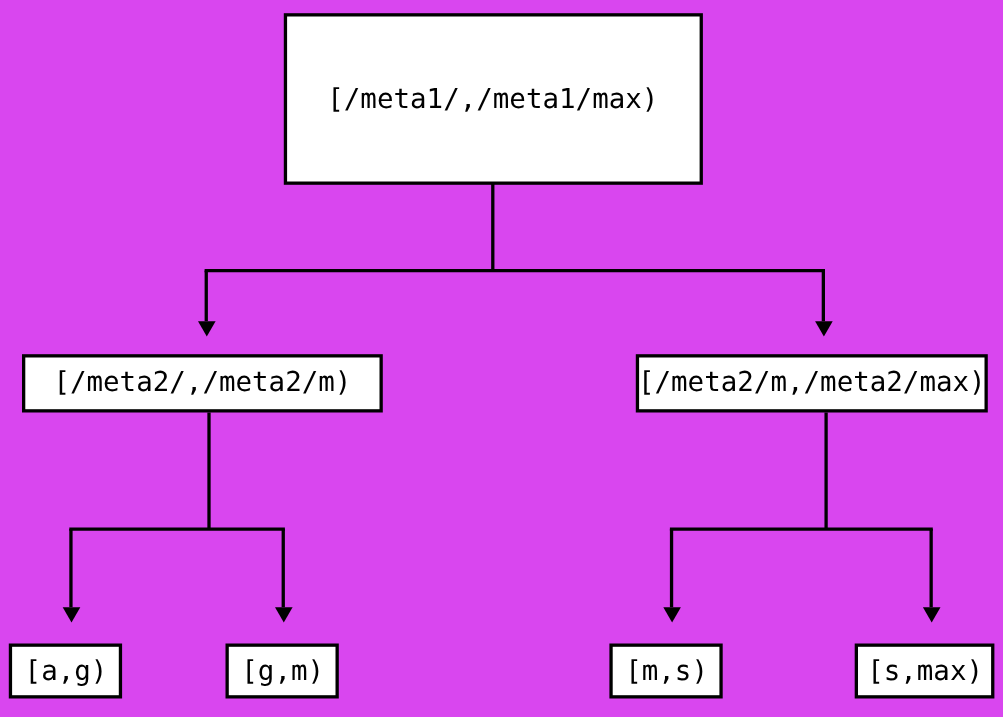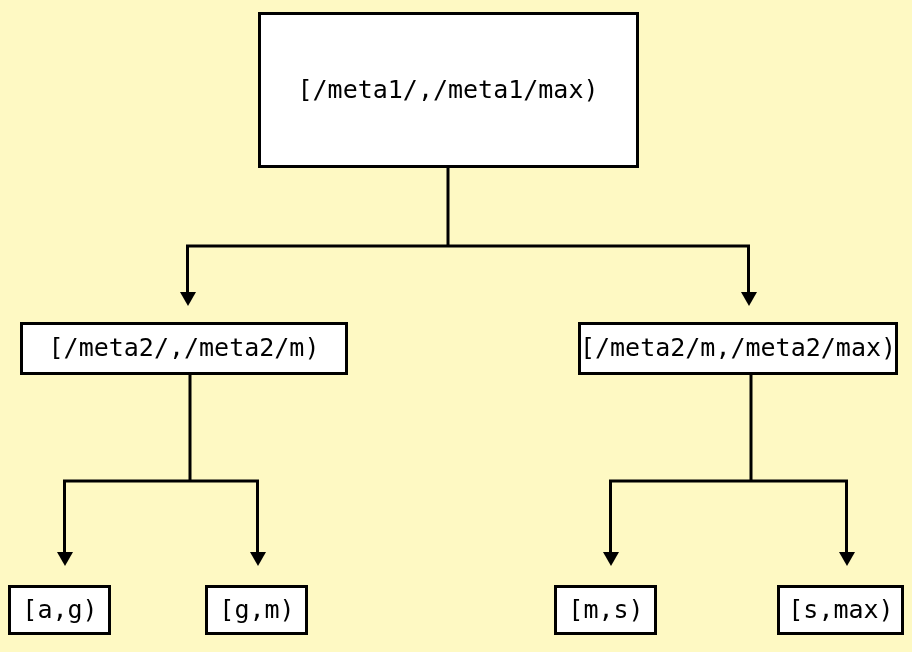--- a/index.html
+++ b/index.html
@@ -4,21 +4,21 @@
 <style>
   html, body {
     margin: 0;
     padding: 0;
     background: #ffffff;
   }
   #diagram-root {
     position: relative;
     width: 912px;
     height: 652px;
-    background: #fef9c3;
+    background: #d946ef;
     font-family: "DejaVu Sans Mono", "Liberation Mono", monospace;
     overflow: hidden;
   }
   #tree-svg {
     position: absolute;
     left: 0;
     top: 0;
     width: 912px;
     height: 652px;
     display: block;

